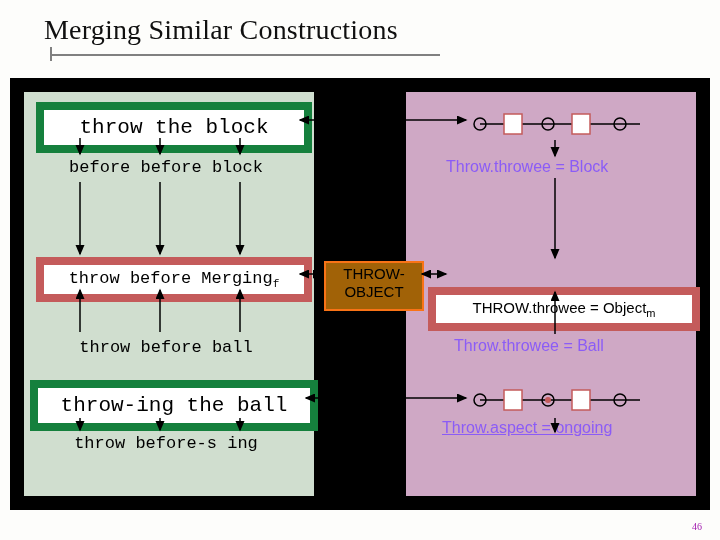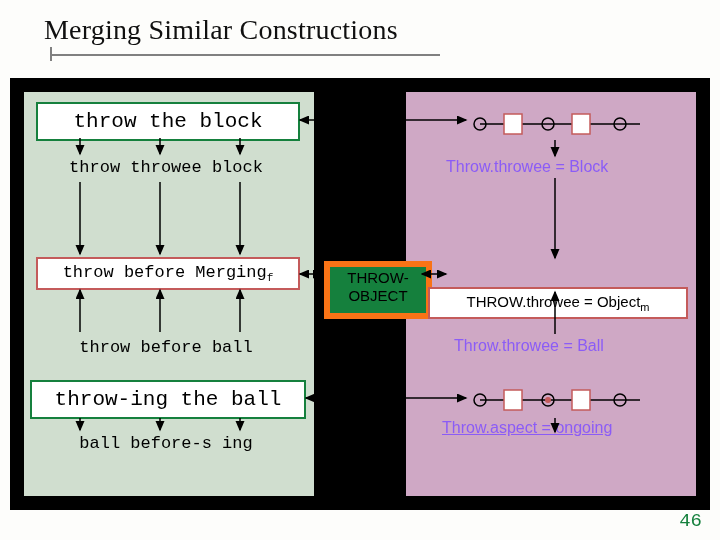--- a/index.html
+++ b/index.html
@@ -65,21 +65,21 @@
   .col-right {
     position: absolute;
     right: 14px;
     top: 14px;
     width: 290px;
     bottom: 14px;
     background: #cfa8c5;
   }
   .box {
     position: absolute;
-    border: 2px solid #15803d;
+    border: 8px solid #15803d;
     background: #fff;
     font-family: 'Courier New', monospace;
     font-size: 17px;
     text-align: center;
     padding: 4px 0;
   }
   .box.big {
     font-size: 21px;
     padding: 6px 0;
   }
@@ -89,35 +89,35 @@
   }
   .box.sans {
     font-family: Arial, sans-serif;
   }
   .center-box {
     position: absolute;
     left: 314px;
     width: 96px;
     top: 183px;
     height: 44px;
-    border: 6px solid #f97316;
-    background: #15803d;
+    border: 2px solid #f97316;
+    background: #a16207;
     font-family: Arial, sans-serif;
     font-size: 15px;
     text-align: center;
     padding-top: 2px;
     line-height: 1.2;
   }
   .pagenum {
     position: absolute;
     right: 18px;
     bottom: 8px;
-    font-family: Liberation Mono, monospace;
-    font-size: 19px;
-    color: #15803d;
+    font-family: Liberation Serif, serif;
+    font-size: 10px;
+    color: #a21caf;
   }
   svg.overlay {
     position: absolute;
     left: 0;
     top: 0;
     width: 700px;
     height: 420px;
     pointer-events: none;
   }
   .mini-diagram {
@@ -164,33 +164,33 @@
 
   <div class="stage">
 
     <div class="col-left"></div>
     <div class="col-right"></div>
 
     <div class="box big" style="left:26px; top:24px; width:260px;">
       <span>throw the block</span>
     </div>
     <div class="box trans" style="left:26px; top:76px; width:260px;">
-      <span>throw throwee block</span>
+      <span>before before block</span>
     </div>
     <div class="box" style="left:26px; top:179px; width:260px; border-color:#c45b5b;">
       <span><span>throw before Merging</span><sub>f</sub></span>
     </div>
     <div class="box trans" style="left:26px; top:256px; width:260px;">
       <span>throw before ball</span>
     </div>
     <div class="box big" style="left:20px; top:302px; width:272px;">
       <span>throw-ing the ball</span>
     </div>
     <div class="box trans" style="left:26px; top:352px; width:260px;">
-      <span>ball before-s ing</span>
+      <span>throw before-s ing</span>
     </div>
 
     <div class="center-box">
       <span>THROW-</span><br>
       <span>OBJECT</span>
     </div>
 
     <div class="rlabel" style="left:436px; top:80px;">Throw.throwee = Block</div>
     <div class="box sans" style="left:418px; top:183px; width:256px; border-color:#c45b5b; font-size:15px;margin-top:26px;">
       <span><span>THROW.throwee = Object</span><sub>m</sub></span>

